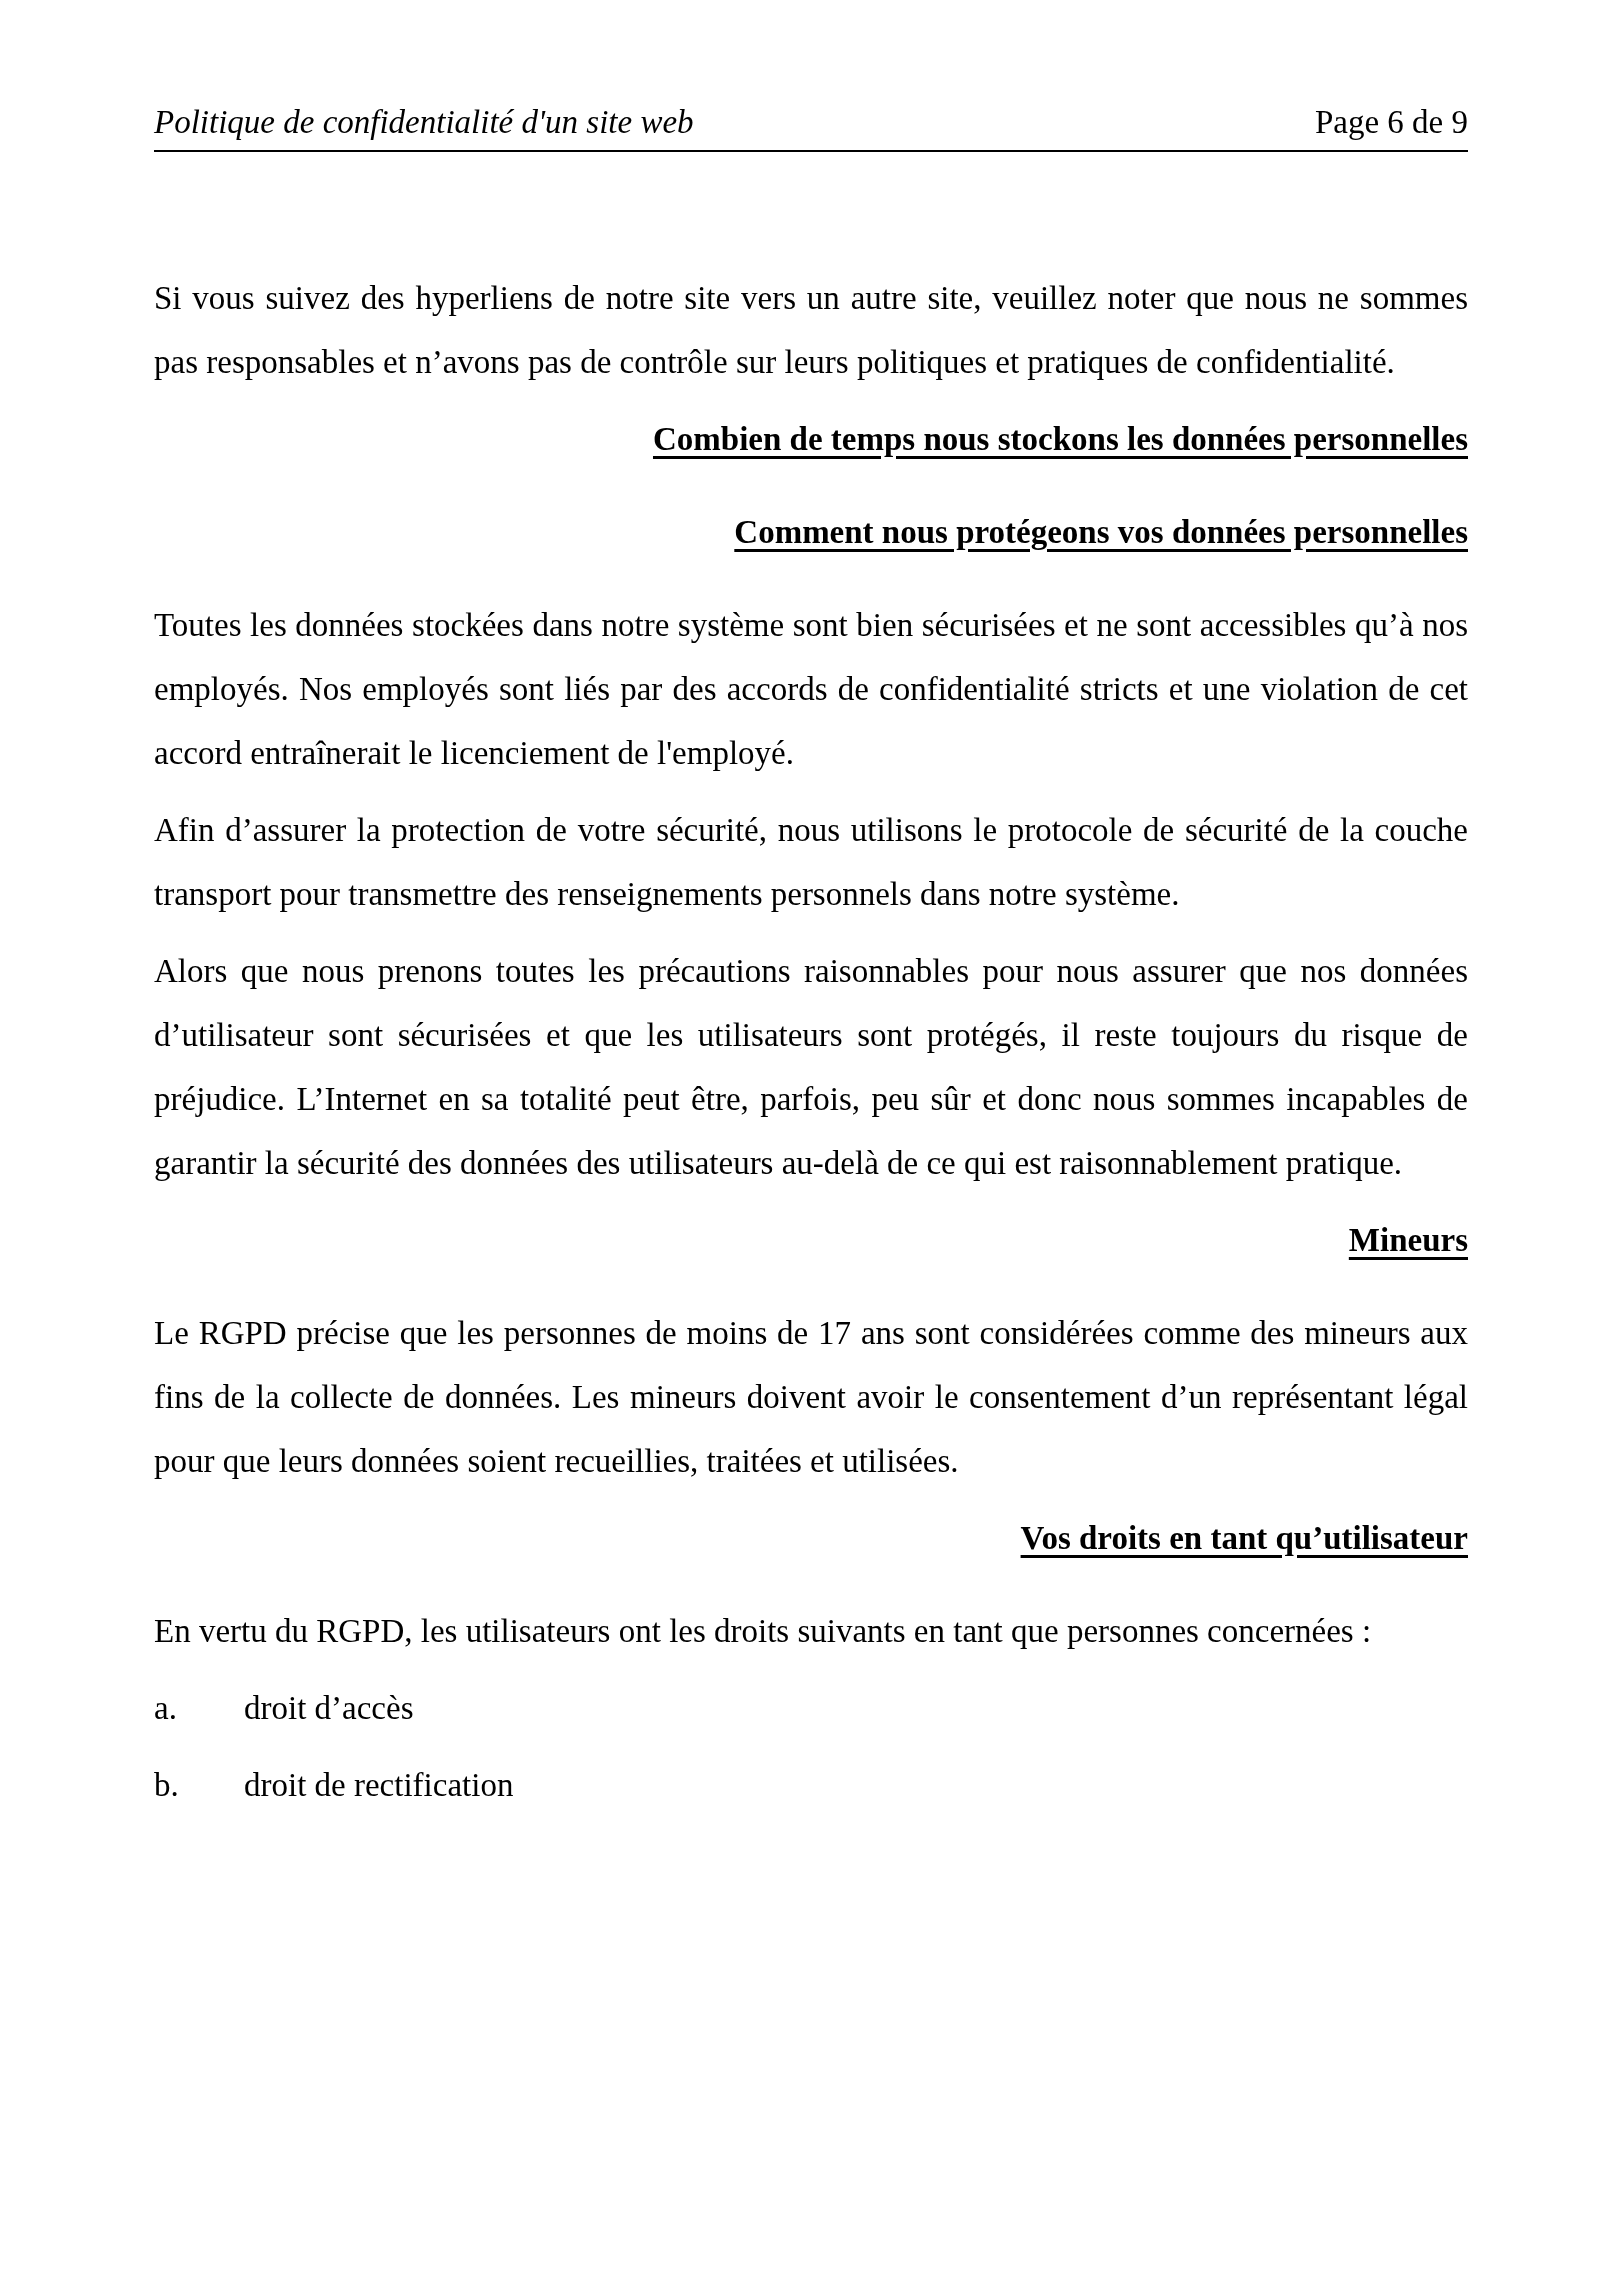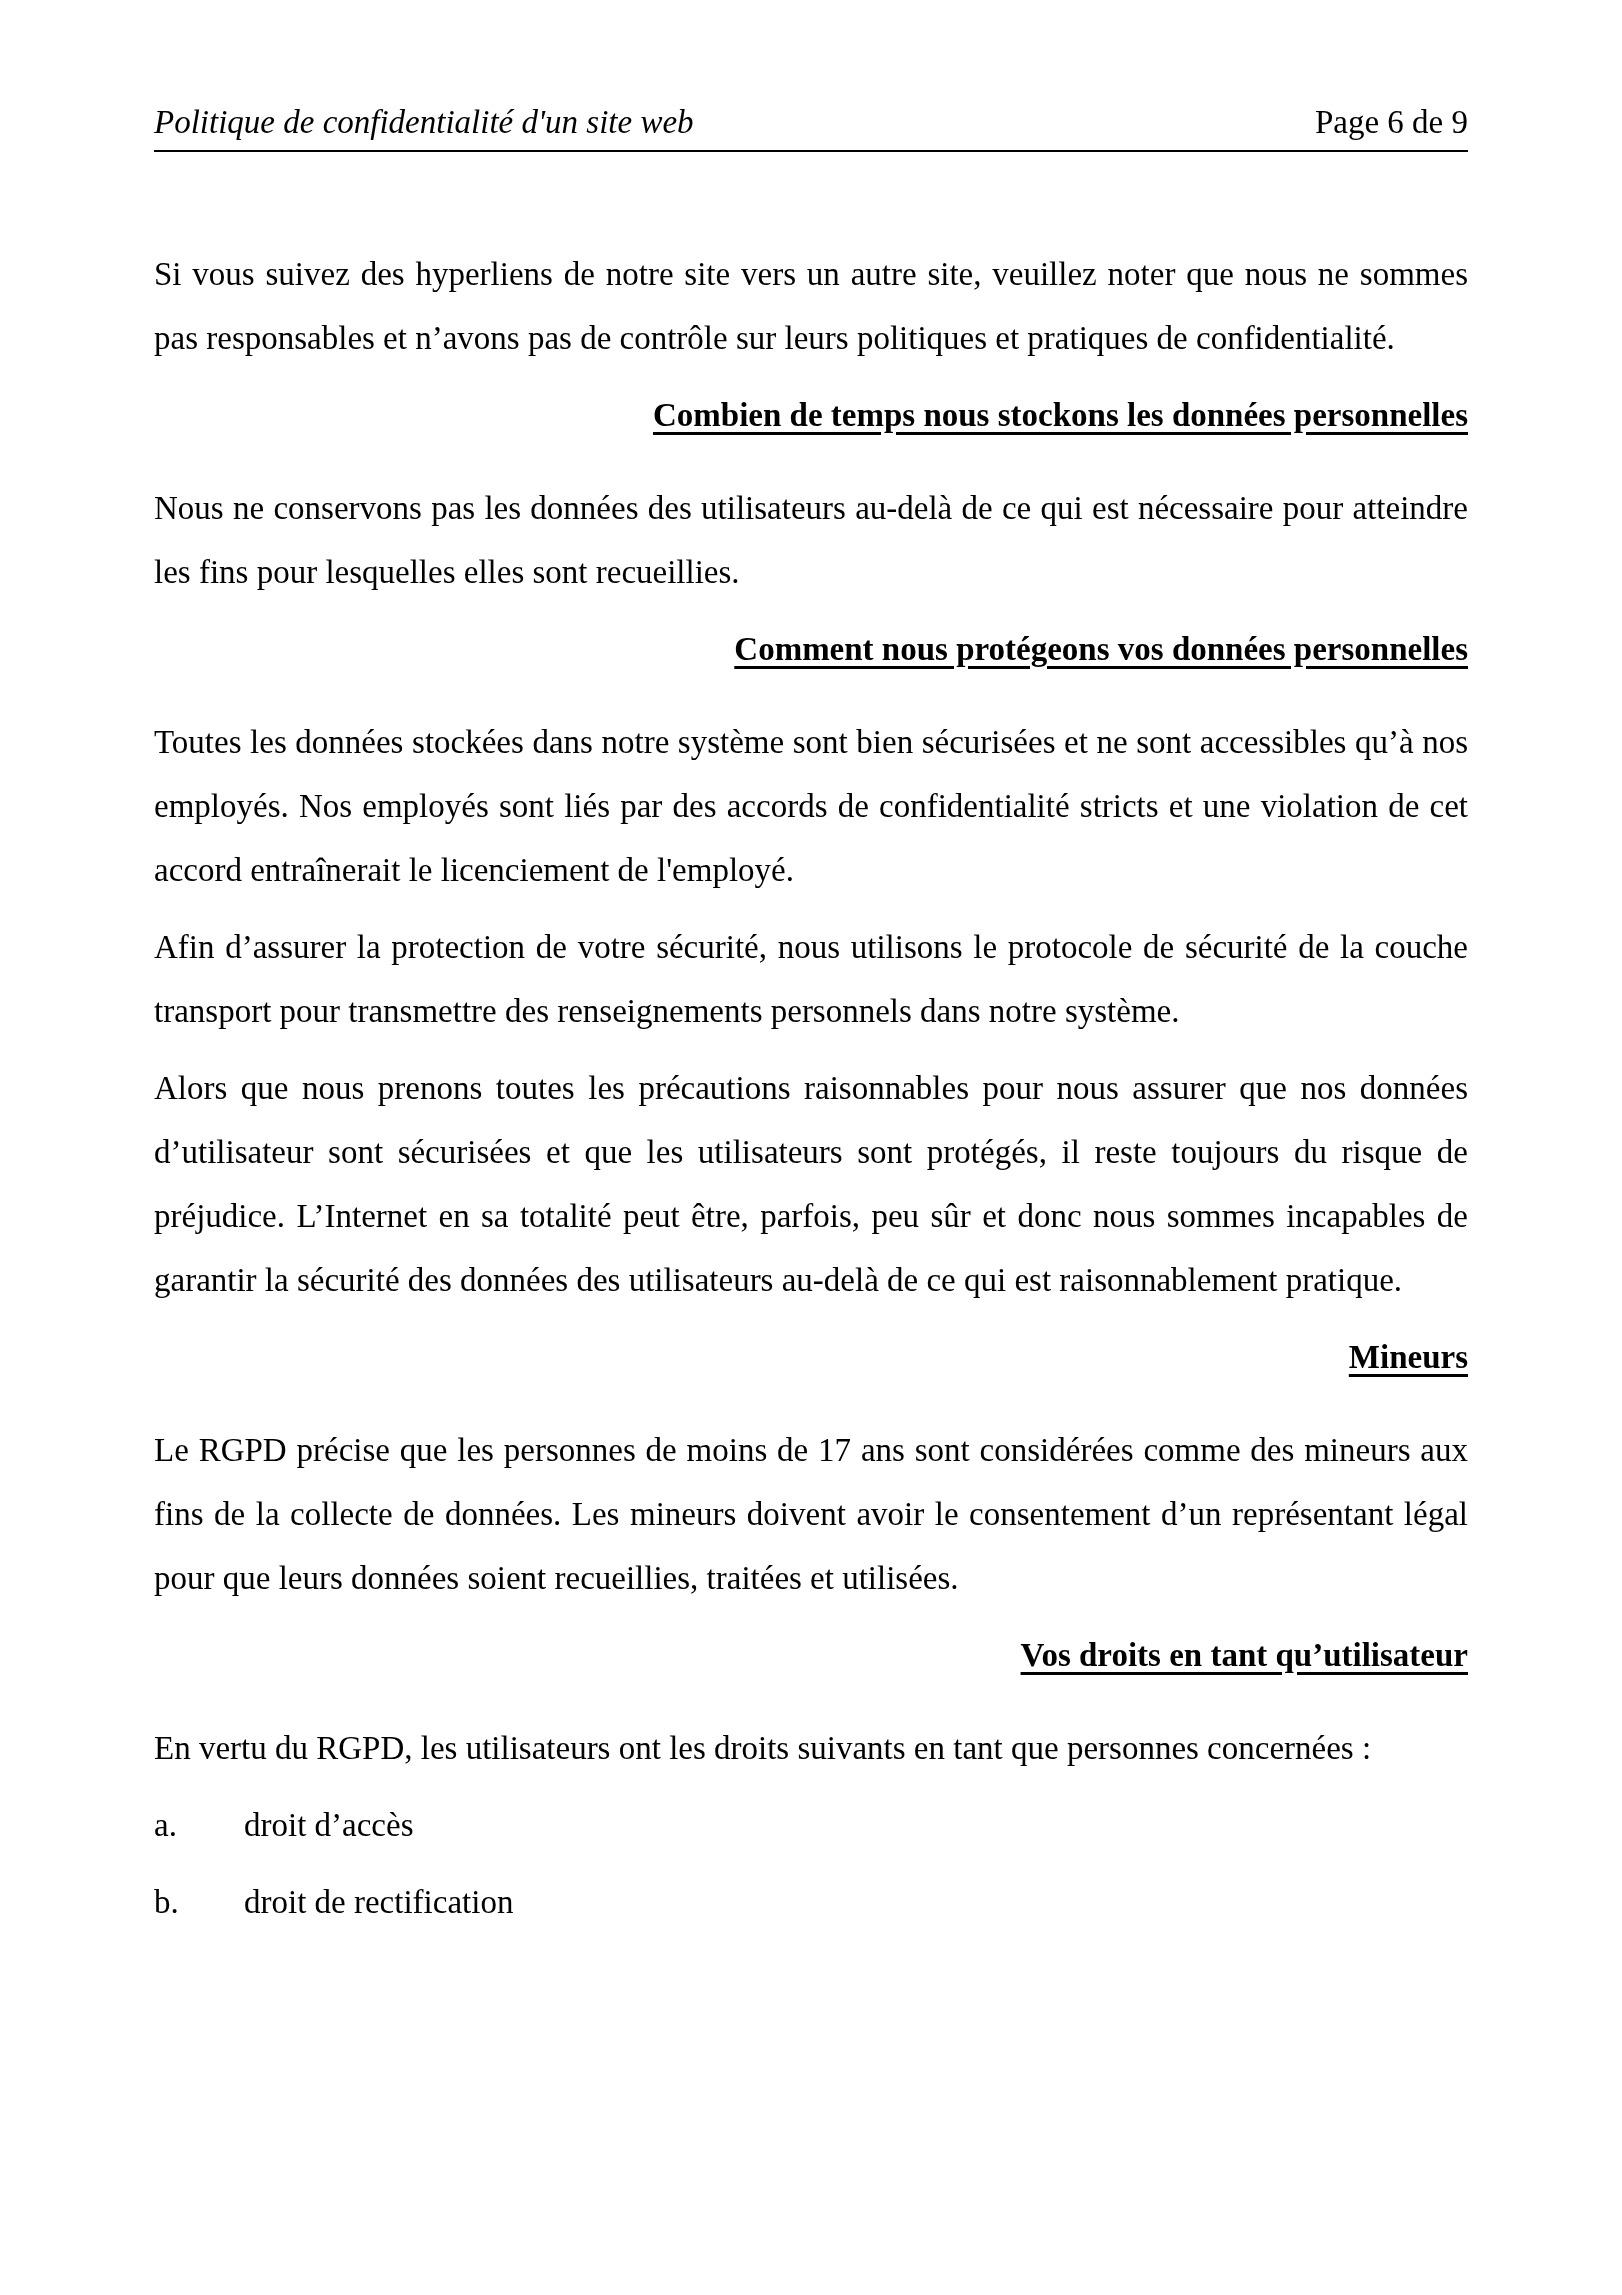--- a/index.html
+++ b/index.html
@@ -18,21 +18,21 @@
     box-sizing: border-box;
     padding: 103px 154px 0 154px;
     overflow: hidden;
   }
   .doc-header {
     display: flex;
     justify-content: space-between;
     align-items: baseline;
     border-bottom: 2.6px solid #000000;
     padding-bottom: 7.9px;
-    margin-bottom: 90px;
+    margin-bottom: 114px;
     line-height: 39px;
   }
   .doc-header .title {
     font-style: italic;
   }
   .doc-header .page-num {
     font-style: normal;
   }
   .para {
     margin: 0 0 13px 0;
@@ -68,21 +68,20 @@
 
   <div class="doc-header">
     <span class="title">Politique de confidentialité d'un site web</span>
     <span class="page-num">Page 6 de 9</span>
   </div>
 
   <p class="para">Si vous suivez des hyperliens de notre site vers un autre site, veuillez noter que nous ne sommes pas responsables et n’avons pas de contrôle sur leurs politiques et pratiques de confidentialité.</p>
 
   <h2 class="hd">Combien de temps nous stockons les données personnelles</h2>
 
-  <p class="para">Nous ne conservons pas les données des utilisateurs au-delà de ce qui est nécessaire pour atteindre les fins pour lesquelles elles sont recueillies.</p>
 
   <h2 class="hd">Comment nous protégeons vos données personnelles</h2>
 
   <p class="para">Toutes les données stockées dans notre système sont bien sécurisées et ne sont accessibles qu’à nos employés. Nos employés sont liés par des accords de confidentialité stricts et une violation de cet accord entraînerait le licenciement de l'employé.</p>
 
   <p class="para">Afin d’assurer la protection de votre sécurité, nous utilisons le protocole de sécurité de la couche transport pour transmettre des renseignements personnels dans notre système.</p>
 
   <p class="para">Alors que nous prenons toutes les précautions raisonnables pour nous assurer que nos données d’utilisateur sont sécurisées et que les utilisateurs sont protégés, il reste toujours du risque de préjudice. L’Internet en sa totalité peut être, parfois, peu sûr et donc nous sommes incapables de garantir la sécurité des données des utilisateurs au-delà de ce qui est raisonnablement pratique.</p>
 
   <h2 class="hd">Mineurs</h2>

